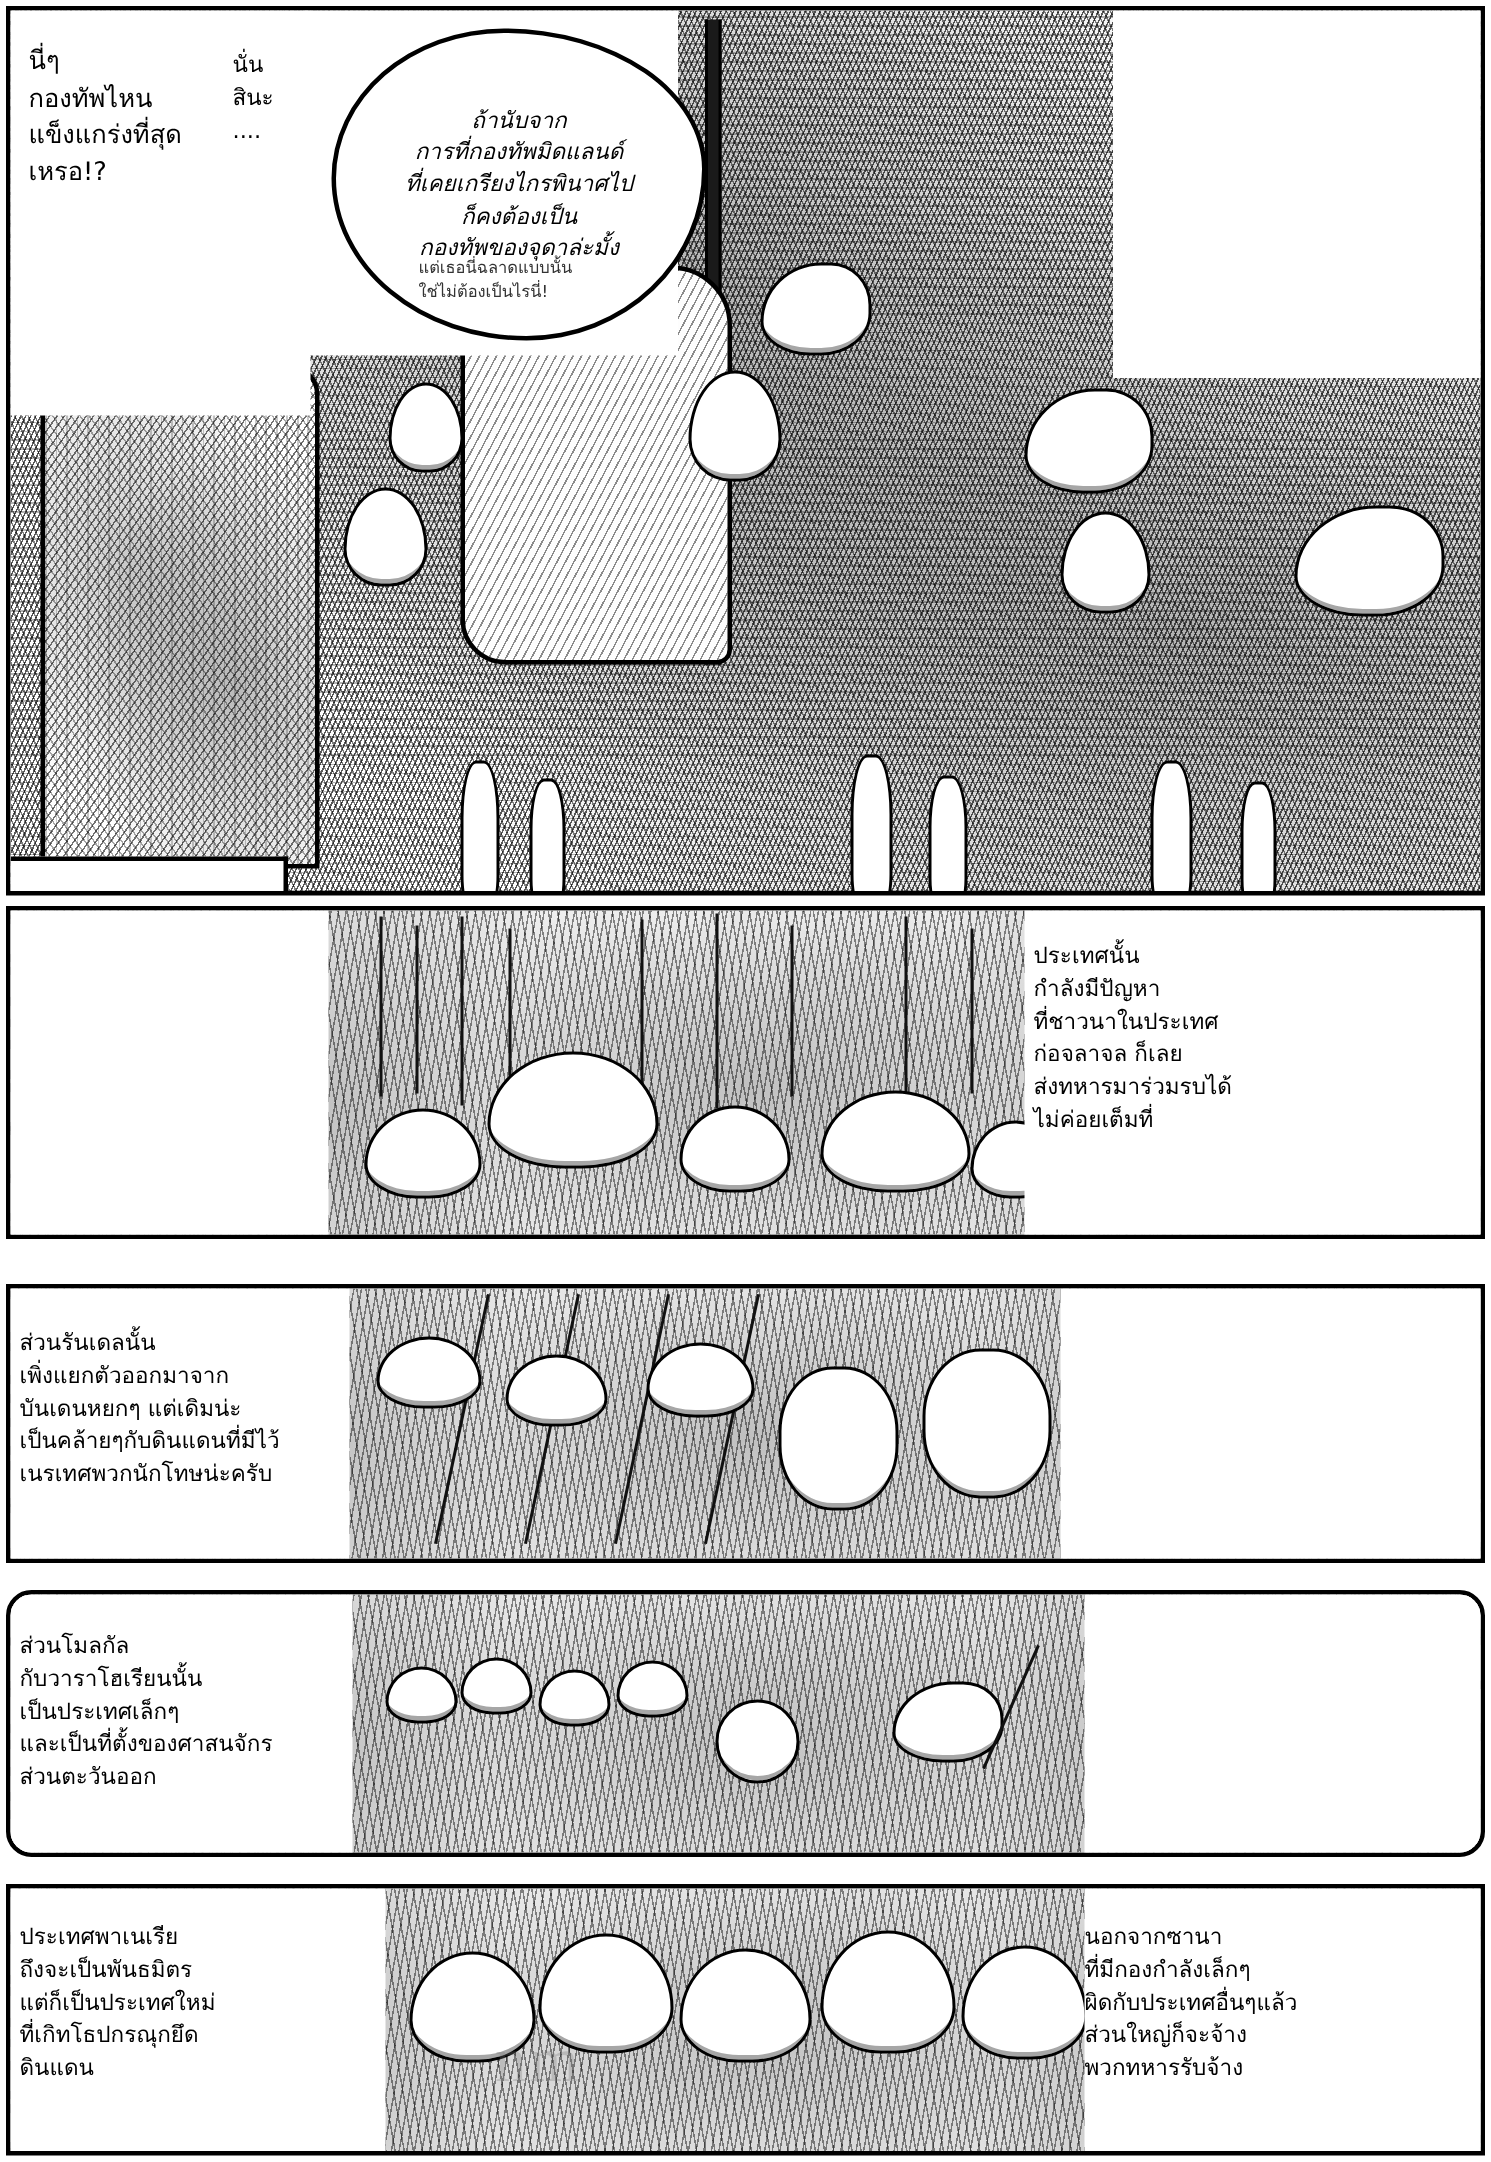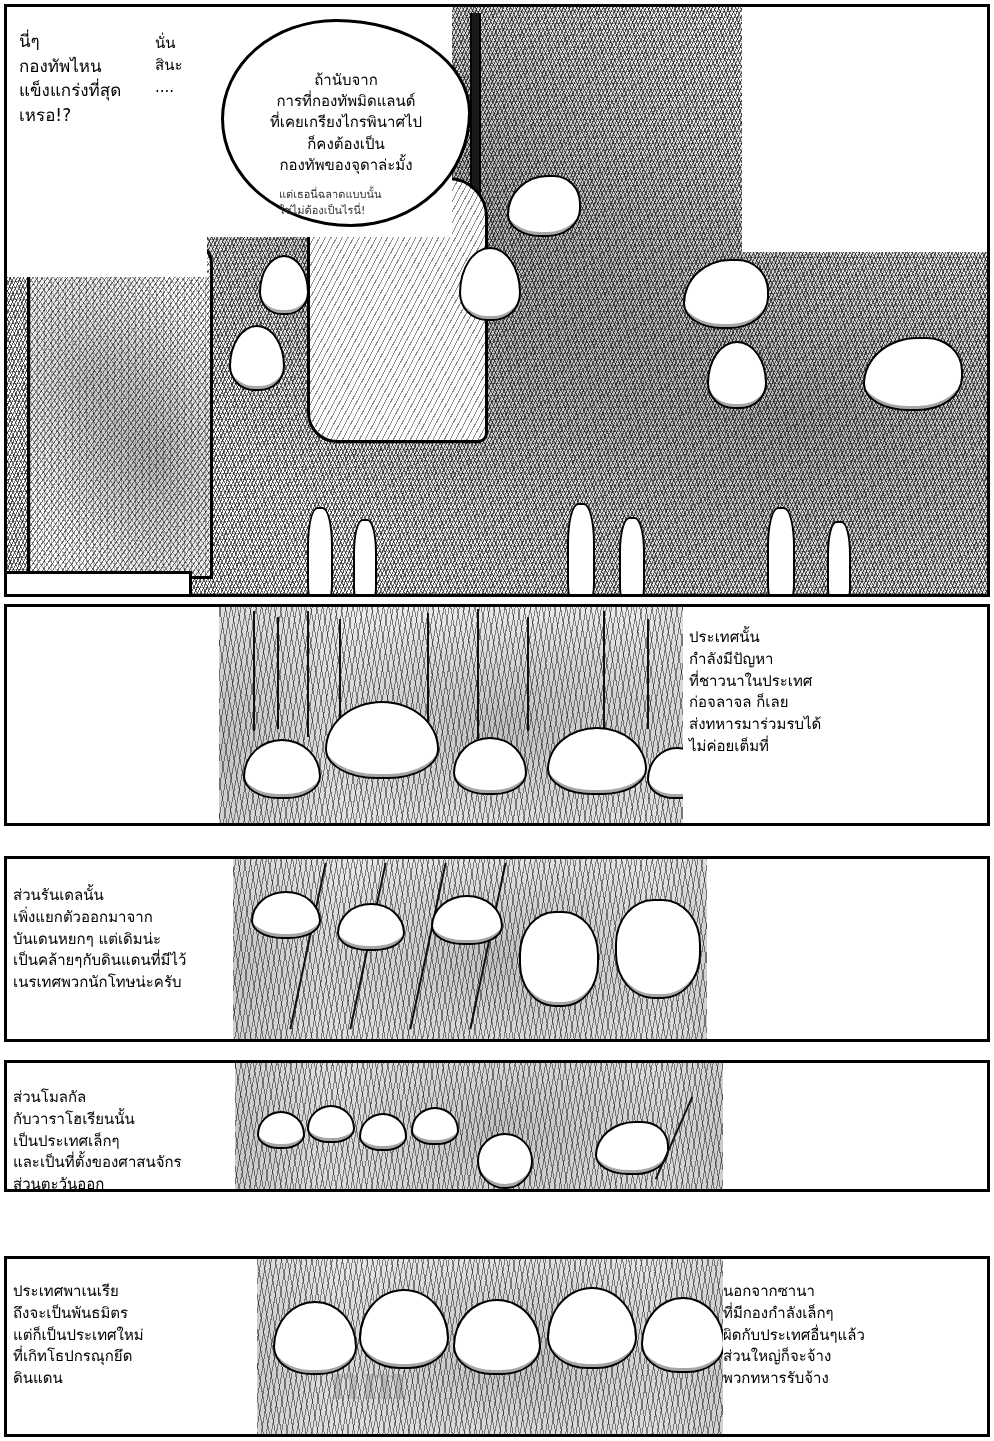--- a/index.html
+++ b/index.html
@@ -151,26 +151,25 @@
   }
   .inset-box {
     position: absolute;
     background: #ffffff;
     border: 3px solid #000;
     z-index: 5;
   }
   .watermark {
     position: absolute;
     color: rgba(120,120,120,0.30);
-    font-size: 54px;
+    font-size: 42px;
     letter-spacing: 2px;
     z-index: 8;
     pointer-events: none;
     font-family: "Liberation Serif", serif;
-    font-weight: bold;
   }
 </style>
 </head>
 <body>
 
 <div id="page">
 
   <div class="panel" style="left:4px; top:4px; width:986px; height:593px;">
     <div class="art dense"></div>
 
@@ -203,28 +202,28 @@
 
     <div class="opentext t18" style="left:12px; top:22px; width:168px;">นี่ๆ
 กองทัพไหน
 แข็งแกร่งที่สุด
 เหรอ!?</div>
 
     <div class="opentext t17" style="left:148px; top:26px; width:84px;">นั่น
 สินะ
 ....</div>
 
-    <div class="balloon freeform" style="left:214px; top:12px; width:250px; height:208px;">
+    <div class="balloon freeform" style="left:214px; top:12px; width:250px; height:208px;font-style:italic;">
       <div class="txt t16">ถ้านับจาก
 การที่กองทัพมิดแลนด์
 ที่เคยเกรียงไกรพินาศไป
 ก็คงต้องเป็น
 กองทัพของจุดาล่ะมั้ง</div>
     </div>
-    <div class="opentext t11" style="left:272px; top:180px; width:140px; z-index:7; color:#333;">แต่เธอนี่ฉลาดแบบนั้น
+    <div class="opentext t11" style="left:272px; top:164px; width:140px; z-index:7; color:#333;">แต่เธอนี่ฉลาดแบบนั้น
 ใช่ไม่ต้องเป็นไรนี่!</div>
 
   </div>
 
   <div class="panel" style="left:4px; top:604px; width:986px; height:222px;">
     <div class="art troops"></div>
     <div class="white-field" style="left:0; top:0; width:212px; height:218px;"></div>
     <div class="white-field" style="left:676px; top:0; width:306px; height:218px;"></div>
 
     <div class="spear" style="left:246px; top:4px; height:120px;"></div>
@@ -267,21 +266,21 @@
     <div class="helmet" style="left:512px; top:52px; width:76px; height:92px; border-radius:45%;"></div>
     <div class="helmet" style="left:608px; top:40px; width:82px; height:96px; border-radius:45%;"></div>
 
     <div class="opentext t16" style="left:6px; top:26px; width:224px;">ส่วนรันเดลนั้น
 เพิ่งแยกตัวออกมาจาก
 บันเดนหยกๆ แต่เดิมน่ะ
 เป็นคล้ายๆกับดินแดนที่มีไว้
 เนรเทศพวกนักโทษน่ะครับ</div>
   </div>
 
-  <div class="panel" style="left:4px; top:1060px; width:986px; height:132px;">
+  <div class="panel" style="left:4px; top:1060px; width:986px; height:178px;border-radius:17px;">
     <div class="art troops"></div>
     <div class="white-field" style="left:0; top:0; width:228px; height:174px;"></div>
     <div class="white-field" style="left:716px; top:0; width:266px; height:174px;"></div>
 
     <div class="helmet" style="left:250px; top:48px; width:44px; height:34px;"></div>
     <div class="helmet" style="left:300px; top:42px; width:44px; height:34px;"></div>
     <div class="helmet" style="left:352px; top:50px; width:44px; height:34px;"></div>
     <div class="helmet" style="left:404px; top:44px; width:44px; height:34px;"></div>
     <div class="helmet" style="left:470px; top:70px; width:52px; height:52px; border-radius:50%;"></div>
     <div class="helmet" style="left:588px; top:58px; width:70px; height:50px; border-radius:60% 40% 50% 50% / 70% 50% 50% 40%;"></div>

